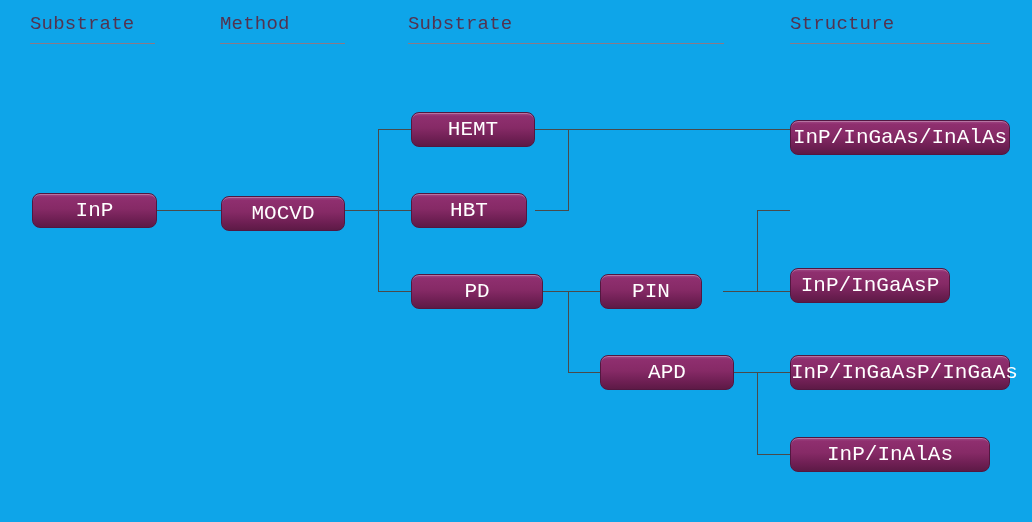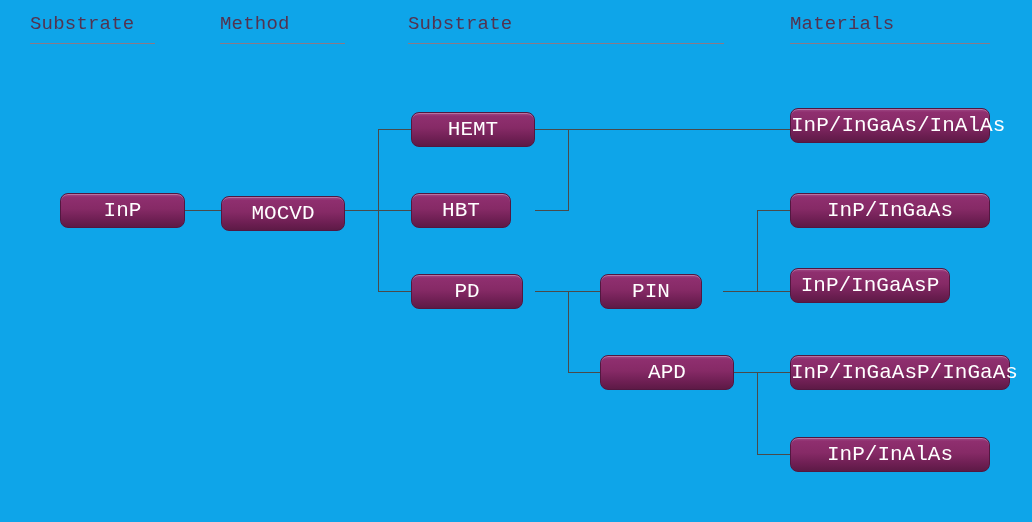--- a/index.html
+++ b/index.html
@@ -47,47 +47,47 @@
     border-radius: 8px;
     background: linear-gradient(180deg, #a04a86 0%, #8f2f6f 10%, #862a66 45%, #6e1f53 78%, #5d1a46 100%);
     box-shadow: inset 0 1px 0 rgba(255,255,255,0.25);
     color: #ffffff;
     font-size: 21px;
     line-height: 33px;
     text-align: center;
     white-space: nowrap;
   }
   
-  .pos-inp        { left: 32px;  top: 193px; width: 125px; margin-left: 28px; }
+  .pos-inp        { left: 32px;  top: 193px; width: 125px; }
   .pos-mocvd      { left: 221px; top: 196px; width: 124px; }
   .pos-hemt       { left: 411px; top: 112px; width: 124px; }
-  .pos-hbt        { left: 411px; top: 193px; width: 100px; text-align: center; }
-  .pos-pd         { left: 411px; top: 274px; width: 112px; }
+  .pos-hbt        { left: 411px; top: 193px; width: 116px; text-align: center; }
+  .pos-pd         { left: 411px; top: 274px; width: 132px; }
   .pos-pin        { left: 600px; top: 274px; width: 102px; }
   .pos-apd        { left: 600px; top: 355px; width: 134px; }
-  .pos-mat-hemt   { left: 790px; top: 108px; width: 200px; }
+  .pos-mat-hemt   { left: 790px; top: 120px; width: 220px; }
   .pos-mat-pin1   { left: 790px; top: 193px; width: 200px; }
   .pos-mat-pin2   { left: 790px; top: 268px; width: 160px; }
   .pos-mat-apd1   { left: 790px; top: 355px; width: 220px; }
   .pos-mat-apd2   { left: 790px; top: 437px; width: 200px; text-align: center; }
 
   .line {
     position: absolute;
     background: #4a4a4a;
   }
 </style>
 </head>
 <body>
 
 <div id="canvas">
 
   <div class="col-header h-substrate">Substrate</div>
   <div class="col-header h-method">Method</div>
   <div class="col-header h-structure">Substrate</div>
-  <div class="col-header h-materials">Materials</div>
+  <div class="col-header h-materials">Structure</div>
 
   <div class="col-rule rule-substrate"></div>
   <div class="col-rule rule-method"></div>
   <div class="col-rule rule-structure"></div>
   <div class="col-rule rule-materials"></div>
 
   <div class="line" style="left:157px; top:210px; width:64px;  height:1px;"></div>
   <div class="line" style="left:345px; top:210px; width:66px;  height:1px;"></div>
   <div class="line" style="left:378px; top:129px; width:1px;   height:163px;"></div>
   <div class="line" style="left:378px; top:129px; width:33px;  height:1px;"></div>
@@ -106,18 +106,17 @@
   <div class="line" style="left:757px; top:454px; width:33px;  height:1px;"></div>
 
   <div class="node pos-inp">InP</div>
   <div class="node pos-mocvd">MOCVD</div>
   <div class="node pos-hemt">HEMT</div>
   <div class="node pos-hbt">HBT</div>
   <div class="node pos-pd">PD</div>
   <div class="node pos-pin">PIN</div>
   <div class="node pos-apd">APD</div>
   <div class="node pos-mat-hemt">InP/InGaAs/InAlAs</div>
-  <div class="node pos-mat-pin1">InP/InGaAs</div>
   <div class="node pos-mat-pin2">InP/InGaAsP</div>
   <div class="node pos-mat-apd1">InP/InGaAsP/InGaAs</div>
   <div class="node pos-mat-apd2">InP/InAlAs</div>
 
 </div>
 
 </body></html>

